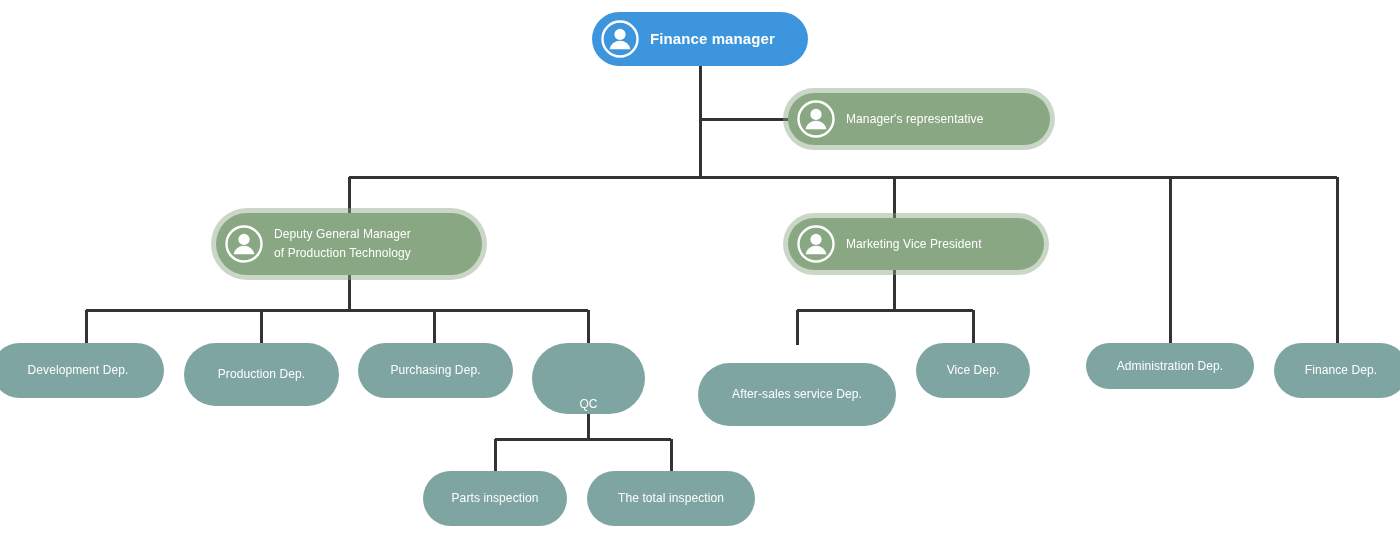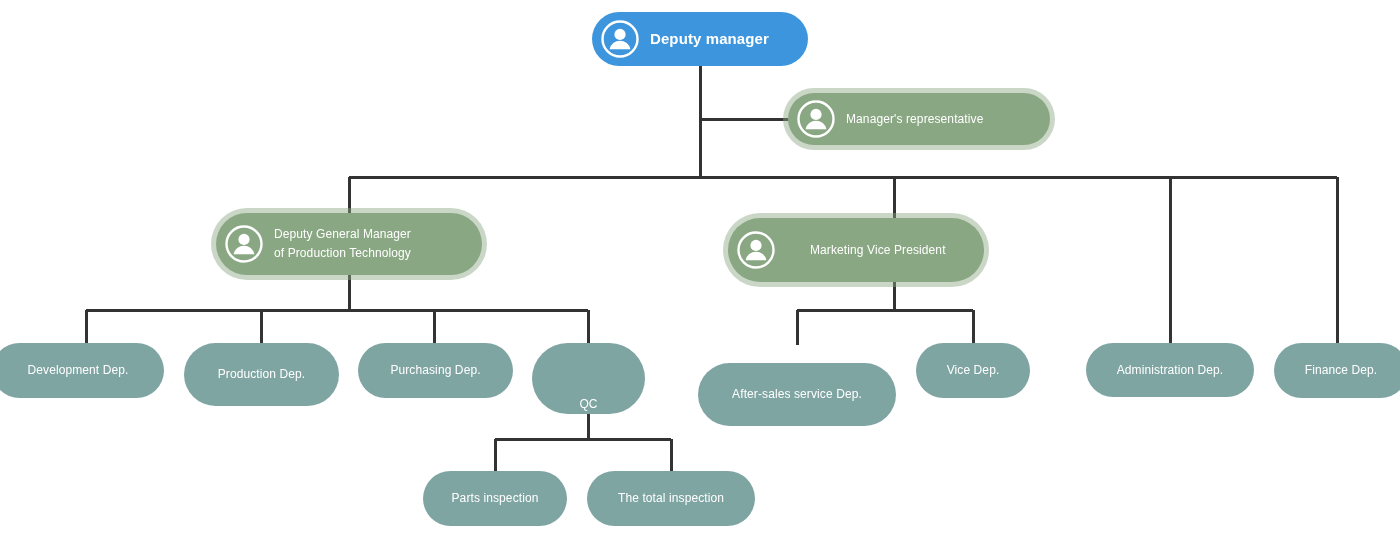--- a/index.html
+++ b/index.html
@@ -103,21 +103,21 @@
     </svg>
   <div id="node-layer">
       <div class="node node-root" style="left: 592px; top: 12px; width: 216px; height: 54px;">
         <span class="avatar">
           <svg viewBox="0 0 40 40" width="40" height="40">
             <circle cx="20" cy="20" r="17.5" fill="none" stroke="#ffffff" stroke-width="2.4"></circle>
             <circle cx="20" cy="15.4" r="5.6" fill="#ffffff"></circle>
             <path d="M9.6 30.2 A10.6 10.6 0 0 1 30.4 30.2 Z" fill="#ffffff"></path>
           </svg>
         </span>
-        <span class="node-label">Deputy manager</span>
+        <span class="node-label">Finance manager</span>
       </div>
       <div class="node node-exec" style="left: 788px; top: 93px; width: 262px; height: 52px;">
         <span class="avatar">
           <svg viewBox="0 0 40 40" width="40" height="40">
             <circle cx="20" cy="20" r="17.5" fill="none" stroke="#ffffff" stroke-width="2.4"></circle>
             <circle cx="20" cy="15.4" r="5.6" fill="#ffffff"></circle>
             <path d="M9.6 30.2 A10.6 10.6 0 0 1 30.4 30.2 Z" fill="#ffffff"></path>
           </svg>
         </span>
         <span class="node-label">Manager's representative</span>
@@ -126,21 +126,21 @@
         <span class="avatar">
           <svg viewBox="0 0 40 40" width="40" height="40">
             <circle cx="20" cy="20" r="17.5" fill="none" stroke="#ffffff" stroke-width="2.4"></circle>
             <circle cx="20" cy="15.4" r="5.6" fill="#ffffff"></circle>
             <path d="M9.6 30.2 A10.6 10.6 0 0 1 30.4 30.2 Z" fill="#ffffff"></path>
           </svg>
         </span>
         <span class="node-label">Deputy General Manager
 of Production Technology</span>
       </div>
-      <div class="node node-exec" style="left: 728px; top: 218px; width: 256px; height: 64px; gap: 24px;">
+      <div class="node node-exec" style="left: 788px; top: 218px; width: 256px; height: 52px;">
         <span class="avatar">
           <svg viewBox="0 0 40 40" width="40" height="40">
             <circle cx="20" cy="20" r="17.5" fill="none" stroke="#ffffff" stroke-width="2.4"></circle>
             <circle cx="20" cy="15.4" r="5.6" fill="#ffffff"></circle>
             <path d="M9.6 30.2 A10.6 10.6 0 0 1 30.4 30.2 Z" fill="#ffffff"></path>
           </svg>
         </span>
         <span class="node-label">Marketing Vice President</span>
       </div>
       <div class="node node-dept" style="left: -8px; top: 343px; width: 172px; height: 55px;">
@@ -154,21 +154,21 @@
       </div>
       <div class="node node-dept" style="left: 532px; top: 343px; width: 113px; height: 71px; align-items: flex-end;">
         <span class="node-label">QC</span>
       </div>
       <div class="node node-dept" style="left: 698px; top: 343px; width: 198px; height: 63px; margin-top: 20px;">
         <span class="node-label">After-sales service Dep.</span>
       </div>
       <div class="node node-dept" style="left: 916px; top: 343px; width: 114px; height: 55px;">
         <span class="node-label">Vice Dep.</span>
       </div>
-      <div class="node node-dept" style="left: 1086px; top: 343px; width: 168px; height: 54px;">
+      <div class="node node-dept" style="left: 1086px; top: 343px; width: 168px; height: 46px;">
         <span class="node-label">Administration Dep.</span>
       </div>
       <div class="node node-dept" style="left: 1274px; top: 343px; width: 134px; height: 55px;">
         <span class="node-label">Finance Dep.</span>
       </div>
       <div class="node node-dept" style="left: 423px; top: 471px; width: 144px; height: 55px;">
         <span class="node-label">Parts inspection</span>
       </div>
       <div class="node node-dept" style="left: 587px; top: 471px; width: 168px; height: 55px;">
         <span class="node-label">The total inspection</span>

